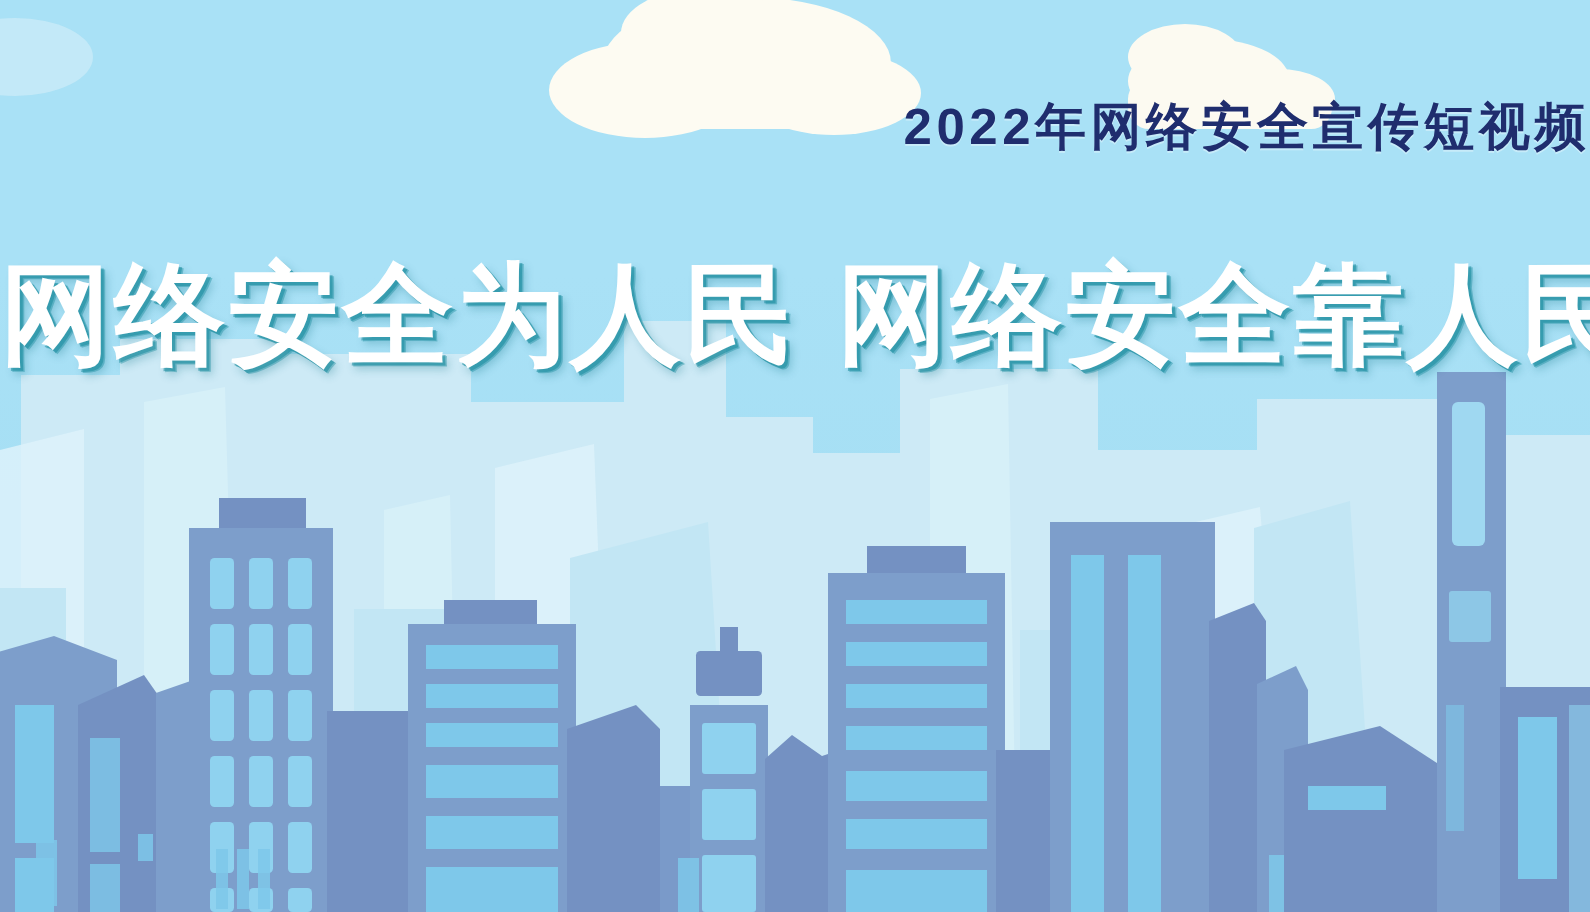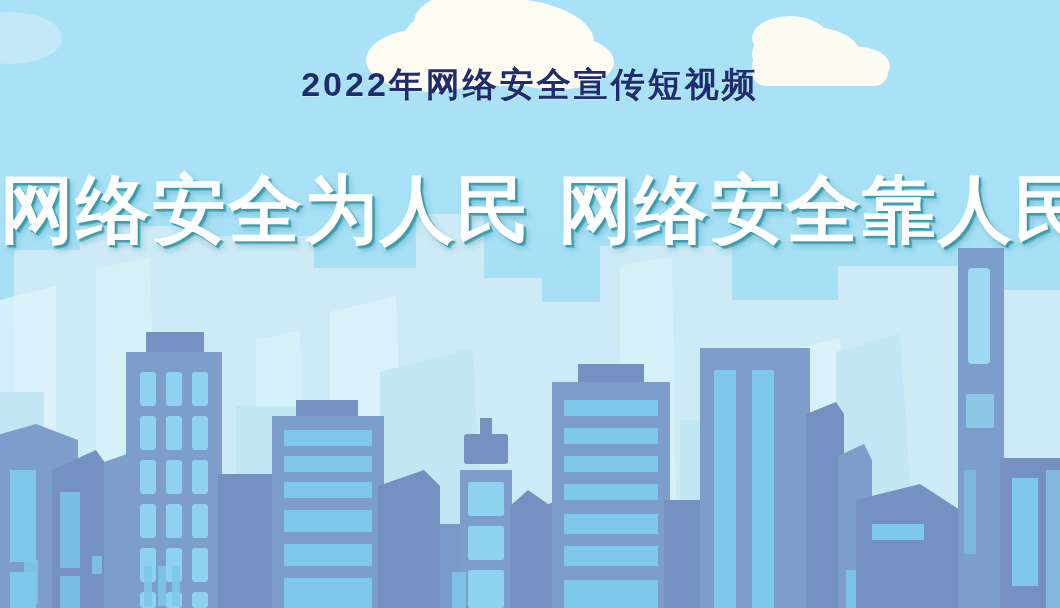--- a/index.html
+++ b/index.html
@@ -21,21 +21,21 @@
     position: absolute;
     left: 0; top: 0;
     width: 1060px;
     height: 608px;
   }
   .subtitle {
     position: absolute;
     left: 0;
     top: 62px;
     width: 1060px;
-    text-align: center;
+    text-align: right;
     font-size: 34px;
     font-weight: bold;
     letter-spacing: 3px;
     color: #1f2d6e;
     z-index: 40;
     text-shadow: 0 1px 0 rgba(255,255,255,0.35);
   }
   .title {
     position: absolute;
     left: 0;

